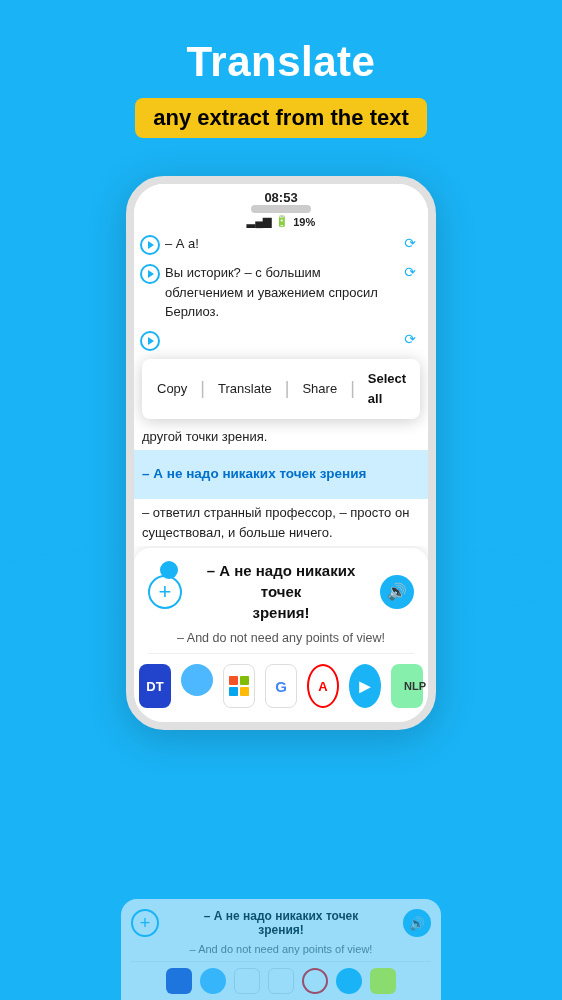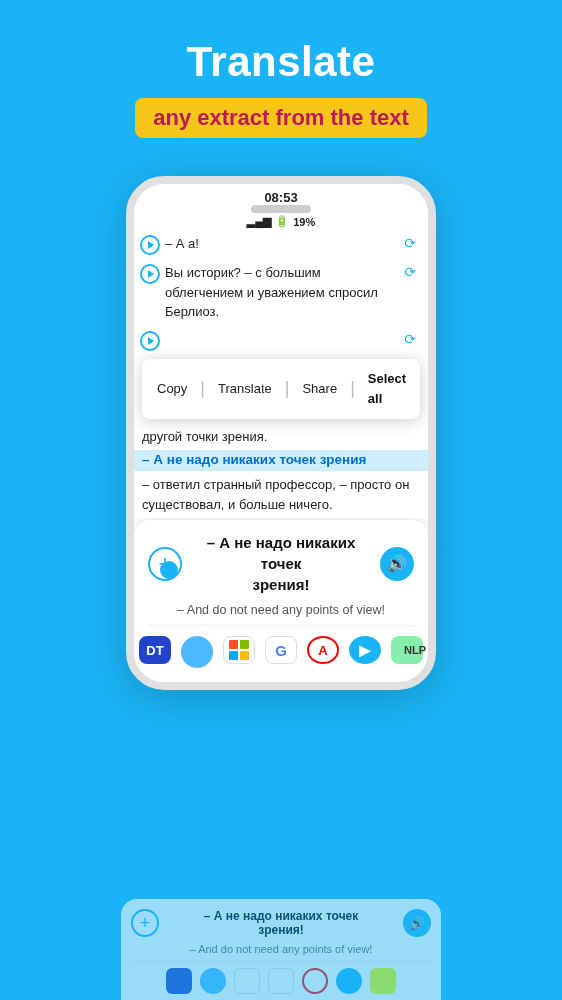--- a/index.html
+++ b/index.html
@@ -20,21 +20,21 @@
     }
     .main-title {
       font-size: 42px;
       font-weight: 900;
       color: #fff;
       letter-spacing: 0.5px;
     }
     .subtitle-badge {
       display: inline-block;
       background: #f5c518;
-      color: #be185d;
+      color: #000000;
       font-size: 22px;
       font-weight: 700;
       border-radius: 8px;
       padding: 7px 18px;
       margin-top: 12px;
     }
 
     
     .phone-wrapper {
       display: flex;
@@ -135,21 +135,21 @@
       background: #fff;
     }
     .overlay-text-block {
       font-size: 13px;
       color: #222;
       padding: 4px 8px;
       line-height: 1.5;
     }
     .highlighted-row {
       background: #cceeff;
-      padding: 0 8px;
+      padding: 14px 8px;
     }
     .highlighted-blue {
       color: #0070cc;
       font-weight: 600;
     }
 
     
     .context-menu {
       background: #fff;
       border-radius: 8px;
@@ -250,21 +250,21 @@
       border-bottom: 1px solid #eee;
     }
     .app-icons-row {
       display: flex;
       justify-content: center;
       gap: 10px;
       padding-bottom: 4px;
     }
     .app-icon {
       width: 32px;
-      height: 28px;
+      height: 44px;
       border-radius: 8px;
       display: flex;
       align-items: center;
       justify-content: center;
       font-size: 13px;
       font-weight: 700;
       flex-shrink: 0;
     }
     .app-icon-dt { background: #2244cc; color: #fff; }
     .app-icon-bubble { background: #4db8ff; color: #fff; border-radius: 50%; }

